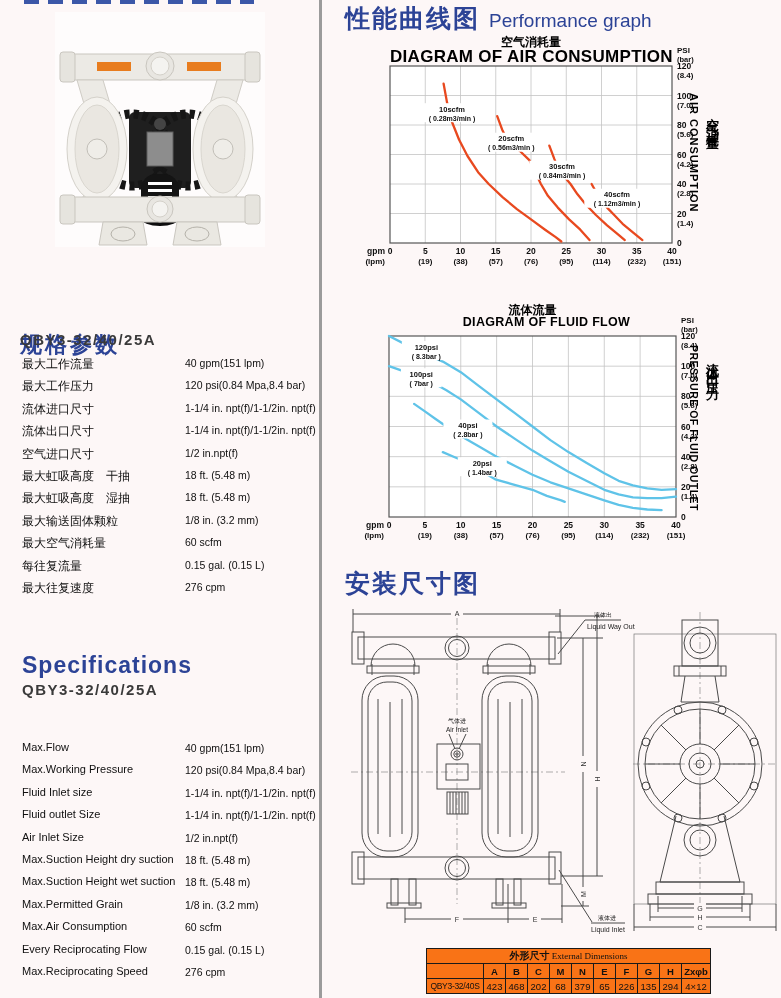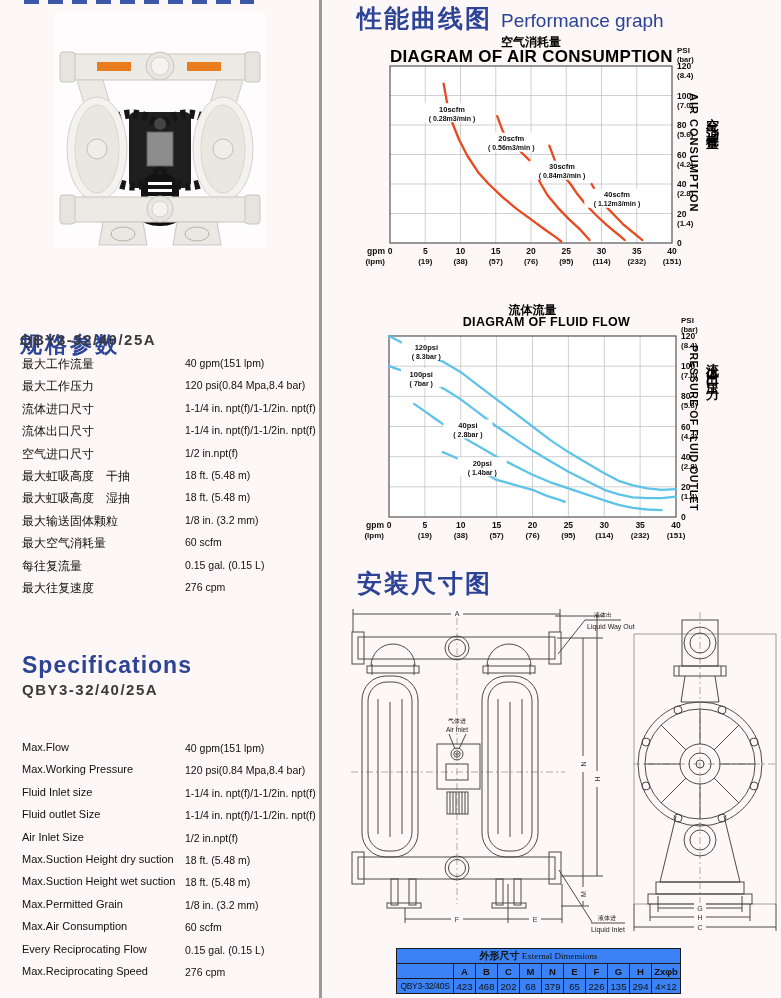--- a/index.html
+++ b/index.html
@@ -2,37 +2,37 @@
 <html><head>
 <meta charset="utf-8">
 <style>
   html,body{margin:0;padding:0;background:#e9e9e9;}
   .page{position:relative;width:781px;height:998px;background:#fdf7f7;overflow:hidden;
         font-family:"Liberation Sans",sans-serif;color:#111;}
   .abs{position:absolute;}
   .divider{position:absolute;left:319px;top:0;width:3px;height:998px;background:#9b9b9b;}
   .remnant{position:absolute;left:24px;top:0;width:230px;height:4px;
            background:repeating-linear-gradient(90deg,#3b57a8 0 15px,rgba(0,0,0,0) 15px 24px);}
-  .sec-head{position:absolute;display:flex;align-items:baseline;gap:9px;color:#2c4396;white-space:nowrap;margin-left:12px;}
+  .sec-head{position:absolute;display:flex;align-items:baseline;gap:9px;color:#2c4396;white-space:nowrap;}
   .sec-head .cn{font-size:25px;font-weight:bold;letter-spacing:2px;}
   .sec-head .en{font-size:19px;}
   .h1-cn{position:absolute;font-size:22px;font-weight:bold;color:#2c4396;letter-spacing:3px;margin-top:36px;}
   .h1-en{position:absolute;font-size:23px;color:#2c4396;font-weight:700;letter-spacing:1px;}
   .model{position:absolute;font-size:15px;color:#3a3a3a;font-weight:600;letter-spacing:1.5px;text-align:right;}
   .spec-rows{position:absolute;width:298px;}
   .spec-row{position:relative;height:22.4px;}
   .spec-row .lab{position:absolute;left:0;top:3px;font-size:11px;color:#0f0f0f;white-space:nowrap;}
   .spec-row .val{position:absolute;left:163px;top:4px;font-size:10.5px;color:#0f0f0f;white-space:nowrap;}
   .cnlist .lab{font-weight:400;font-size:12px;}
   .chart-title{position:absolute;text-align:center;font-weight:bold;color:#000;white-space:nowrap;}
   .vlab{position:absolute;writing-mode:vertical-rl;white-space:nowrap;color:#000;font-weight:bold;}
   .vlab.cn{text-orientation:upright;}
   .chart-svg{position:absolute;}
-  #dims-table{position:absolute;left:396px;top:948px;border-collapse:collapse;table-layout:fixed;
-              font-size:9.5px;color:#111;background:#3b82f6;}
+  #dims-table{position:absolute;left:426px;top:948px;border-collapse:collapse;table-layout:fixed;
+              font-size:9.5px;color:#111;background:#f97316;}
   #dims-table td{border:1px solid #1a1a1a;text-align:center;padding:0;height:14px;white-space:nowrap;overflow:hidden;}
   #dims-table .ttl{font-weight:bold;font-size:10px;height:13px;}
   #dims-table .ttl .en-part{font-family:"Liberation Serif",serif;font-weight:normal;font-size:9px;}
   #dims-table .hdr{font-weight:bold;}
   #dims-table .mdl{font-size:8.5px;letter-spacing:-0.3px;}
 </style>
 </head>
 <body>
 
 <div class="page">

